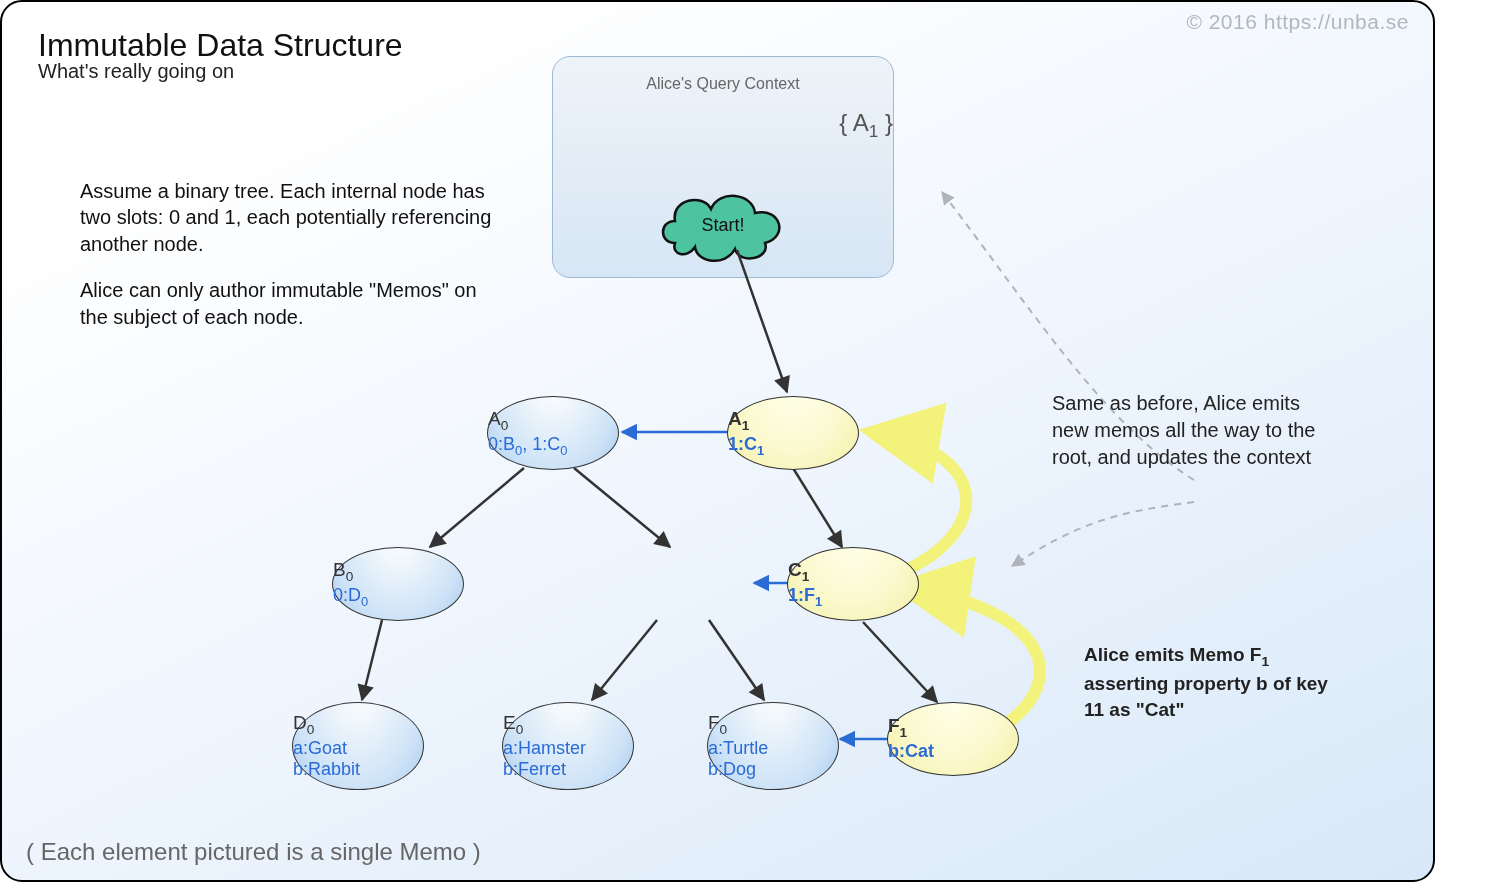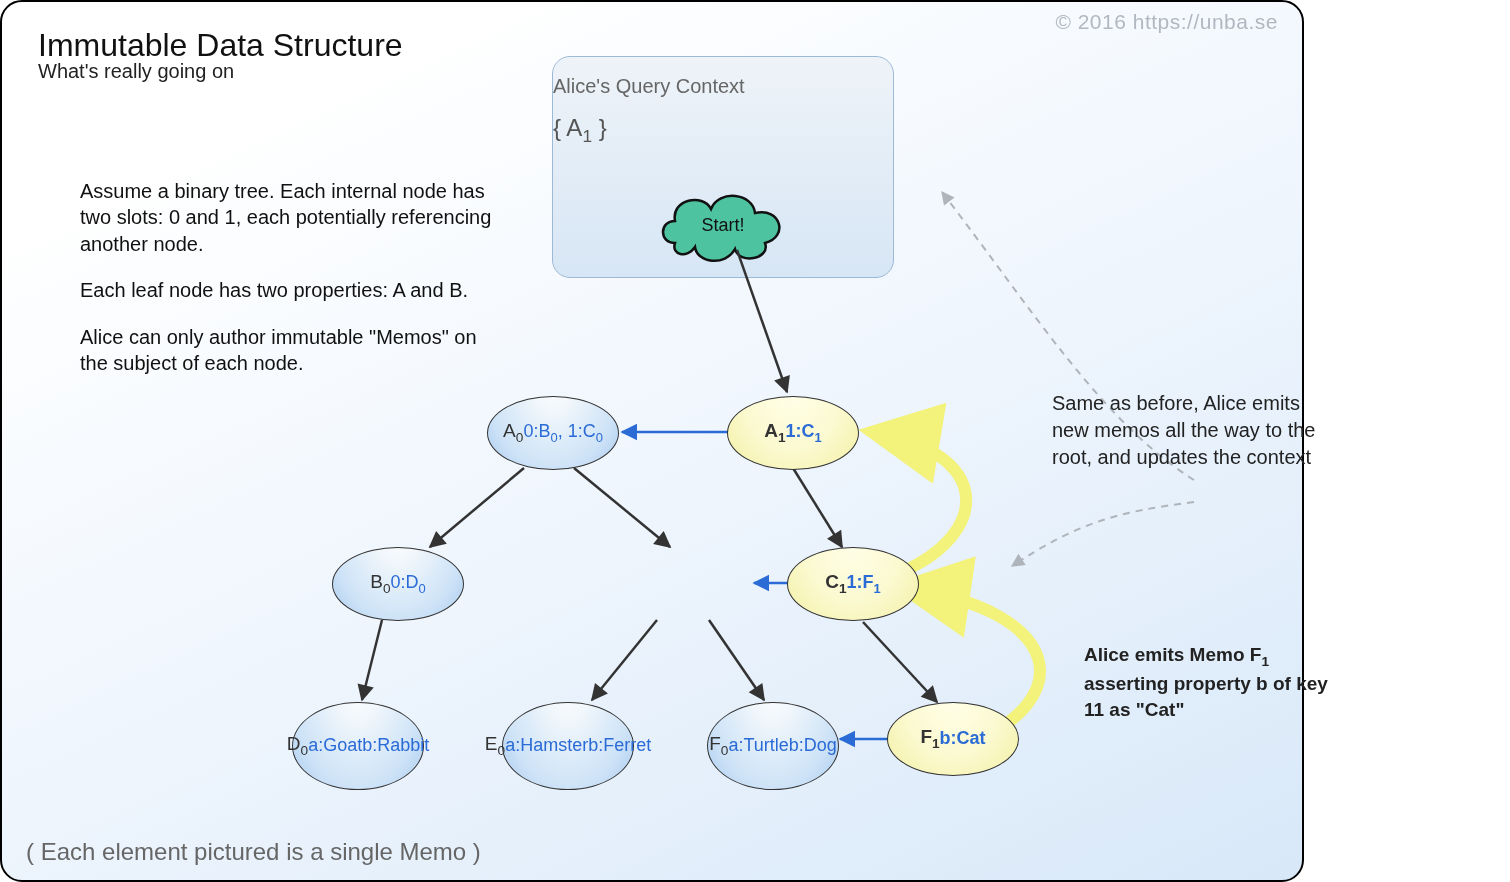--- a/index.html
+++ b/index.html
@@ -1,27 +1,27 @@
 <!DOCTYPE html>
 <html><head>
 <meta charset="utf-8">
 <style>
 html,body{margin:0;padding:0;font-family:"Helvetica Neue",Helvetica,Arial,sans-serif;background:#fff}
-.stage{position:relative;width:1304px;height:882px;box-sizing:border-box;border:2px solid #000;border-radius:22px;background:linear-gradient(155deg,#fff 0%,#fff 15%,#eef5fd 55%,#d8e8f8 100%)}
+.stage{position:relative;width:1435px;height:882px;box-sizing:border-box;border:2px solid #000;border-radius:22px;background:linear-gradient(155deg,#fff 0%,#fff 15%,#eef5fd 55%,#d8e8f8 100%)}
 .copyright{position:absolute;top:8px;right:24px;color:rgba(120,130,140,.55);font-size:21px;letter-spacing:.5px}
 .title{position:absolute;left:36px;top:25px;font-size:32px;font-weight:400;color:#111}
 .subtitle{position:absolute;left:36px;top:58px;font-size:20px;color:#222}
 .desc{position:absolute;left:78px;top:176px;width:420px;font-size:20px;color:#111;line-height:1.32}
 .desc p{margin:0 0 20px 0}
 .footnote{position:absolute;left:24px;bottom:14px;font-size:24px;color:#666}
 .qc{position:absolute;left:550px;top:54px;width:340px;height:220px;border:1px solid #9cb9d6;border-radius:18px;background:linear-gradient(#eef3f8,#d7e6f5)}
-.qc-title{margin-top:18px;font-size:20px;color:#666}
-.qc-set{text-align:left;margin-top:16px;font-size:24px;color:#555}
+.qc-title{text-align:center;margin-top:18px;font-size:16px;color:#666}
+.qc-set{text-align:right;margin-top:16px;font-size:24px;color:#555}
 .cloud{position:absolute;left:50%;top:128px;transform:translateX(-50%)}
-.node{position:absolute;width:130px;height:72px;border-radius:50%/50%;border:1px solid #333;display:flex;flex-direction:row;align-items:center;justify-content:center;line-height:1.18}
+.node{position:absolute;width:130px;height:72px;border-radius:50%/50%;border:1px solid #333;display:flex;flex-direction:column;justify-content:center;line-height:1.18}
 .nblue{background:radial-gradient(ellipse at 50% -20%,#fff 0%,#f0f6fb 25%,#cee3f7 70%,#a9cbef 100%)}
 .nyellow{background:radial-gradient(ellipse at 50% -10%,#ffffea 0%,#fbf9cf 55%,#f3f0a4 100%)}
 .nt{color:#333;font-size:19px}
 .ns{color:#2a6bd6;font-size:18px}
 .nyellow .nt{font-weight:700}
 .nyellow .ns{font-weight:700}
 .note{position:absolute;font-size:20px;color:#222;line-height:1.35}
 .note.bold{font-weight:700;font-size:19px}
 svg.edges{position:absolute;left:0;top:0;width:1510px;height:882px;pointer-events:none}
 sub{font-size:.72em}
@@ -30,21 +30,20 @@
 <body>
 
 <div class="stage">
 
   <div class="copyright">© 2016  https://unba.se</div>
   <div class="title">Immutable Data Structure</div>
   <div class="subtitle">What's really going on</div>
 
   <div class="desc">
     <p>Assume a binary tree. Each internal node has two slots: 0 and 1, each potentially referencing another node.</p>
-    <p>Each leaf node has two properties: A and B.</p>
     <p>Alice can only author immutable "Memos" on the subject of each node.</p>
   </div>
 
   <div class="footnote">( Each element pictured is a single Memo )</div>
 
   <div class="qc">
     <div class="qc-title">Alice's Query Context</div>
     <div class="qc-set">{ A<sub>1</sub> }</div>
     <div class="cloud">
       <svg width="140" height="78" viewBox="0 0 140 78">

